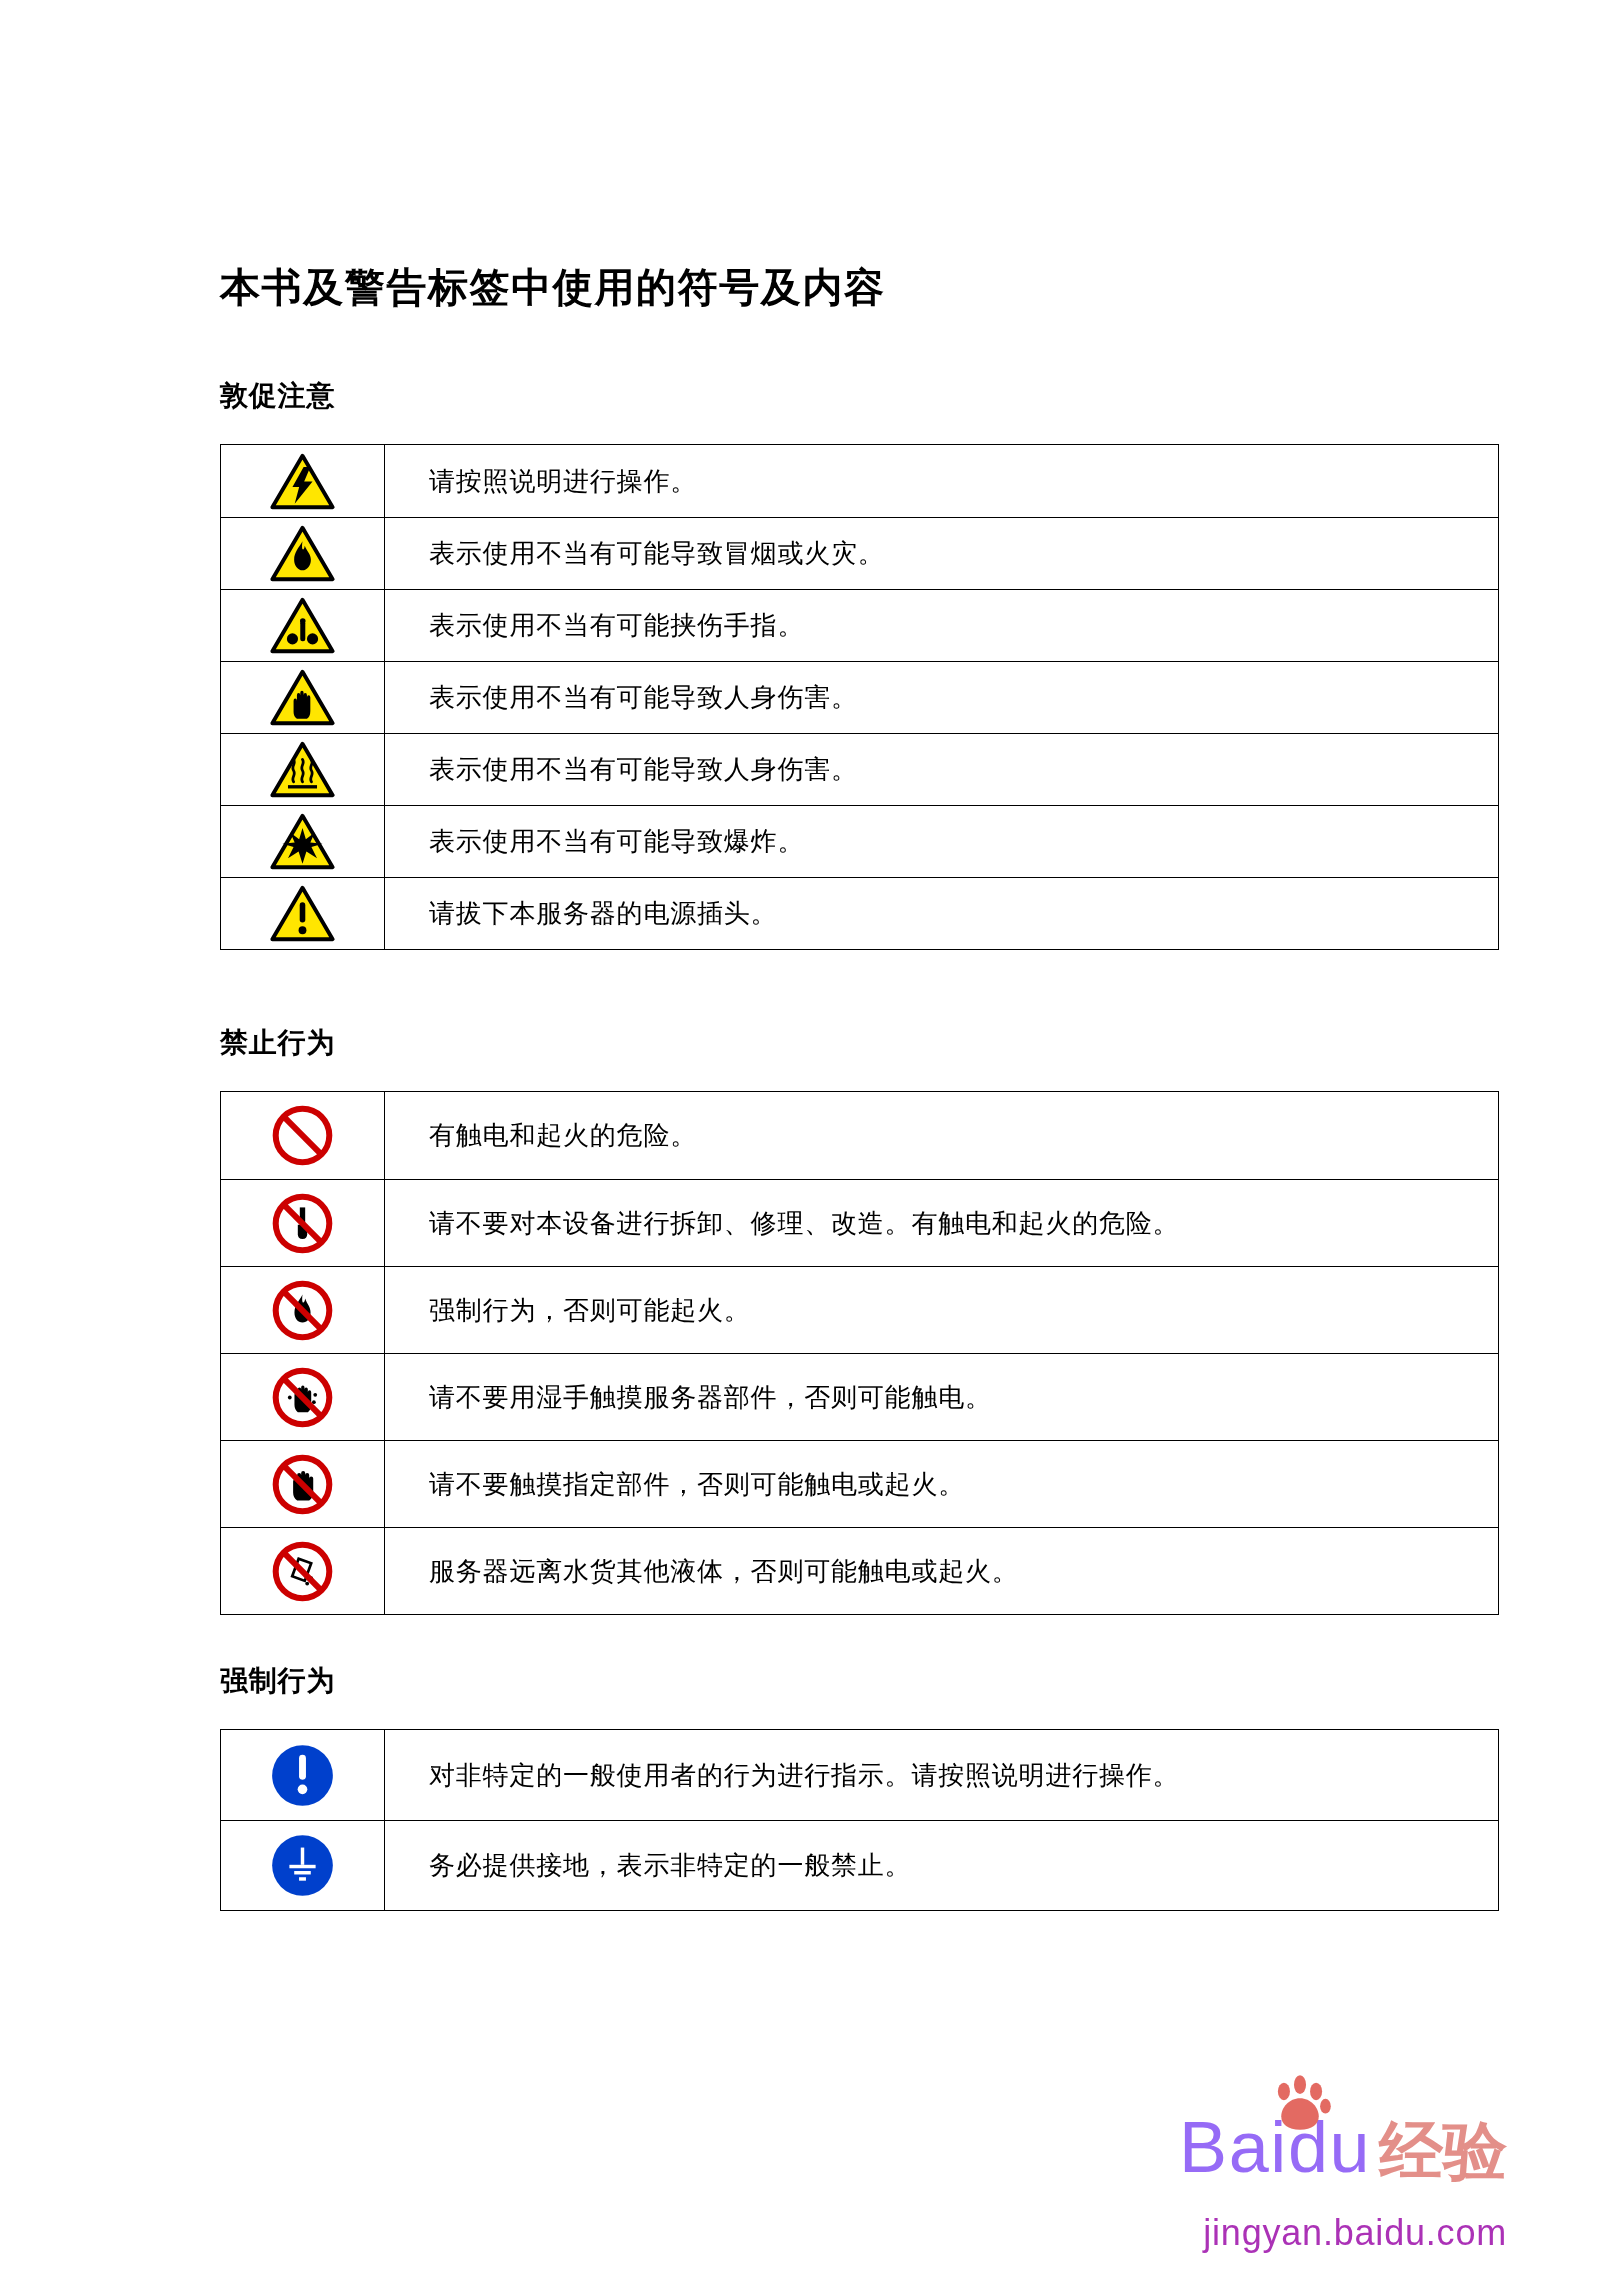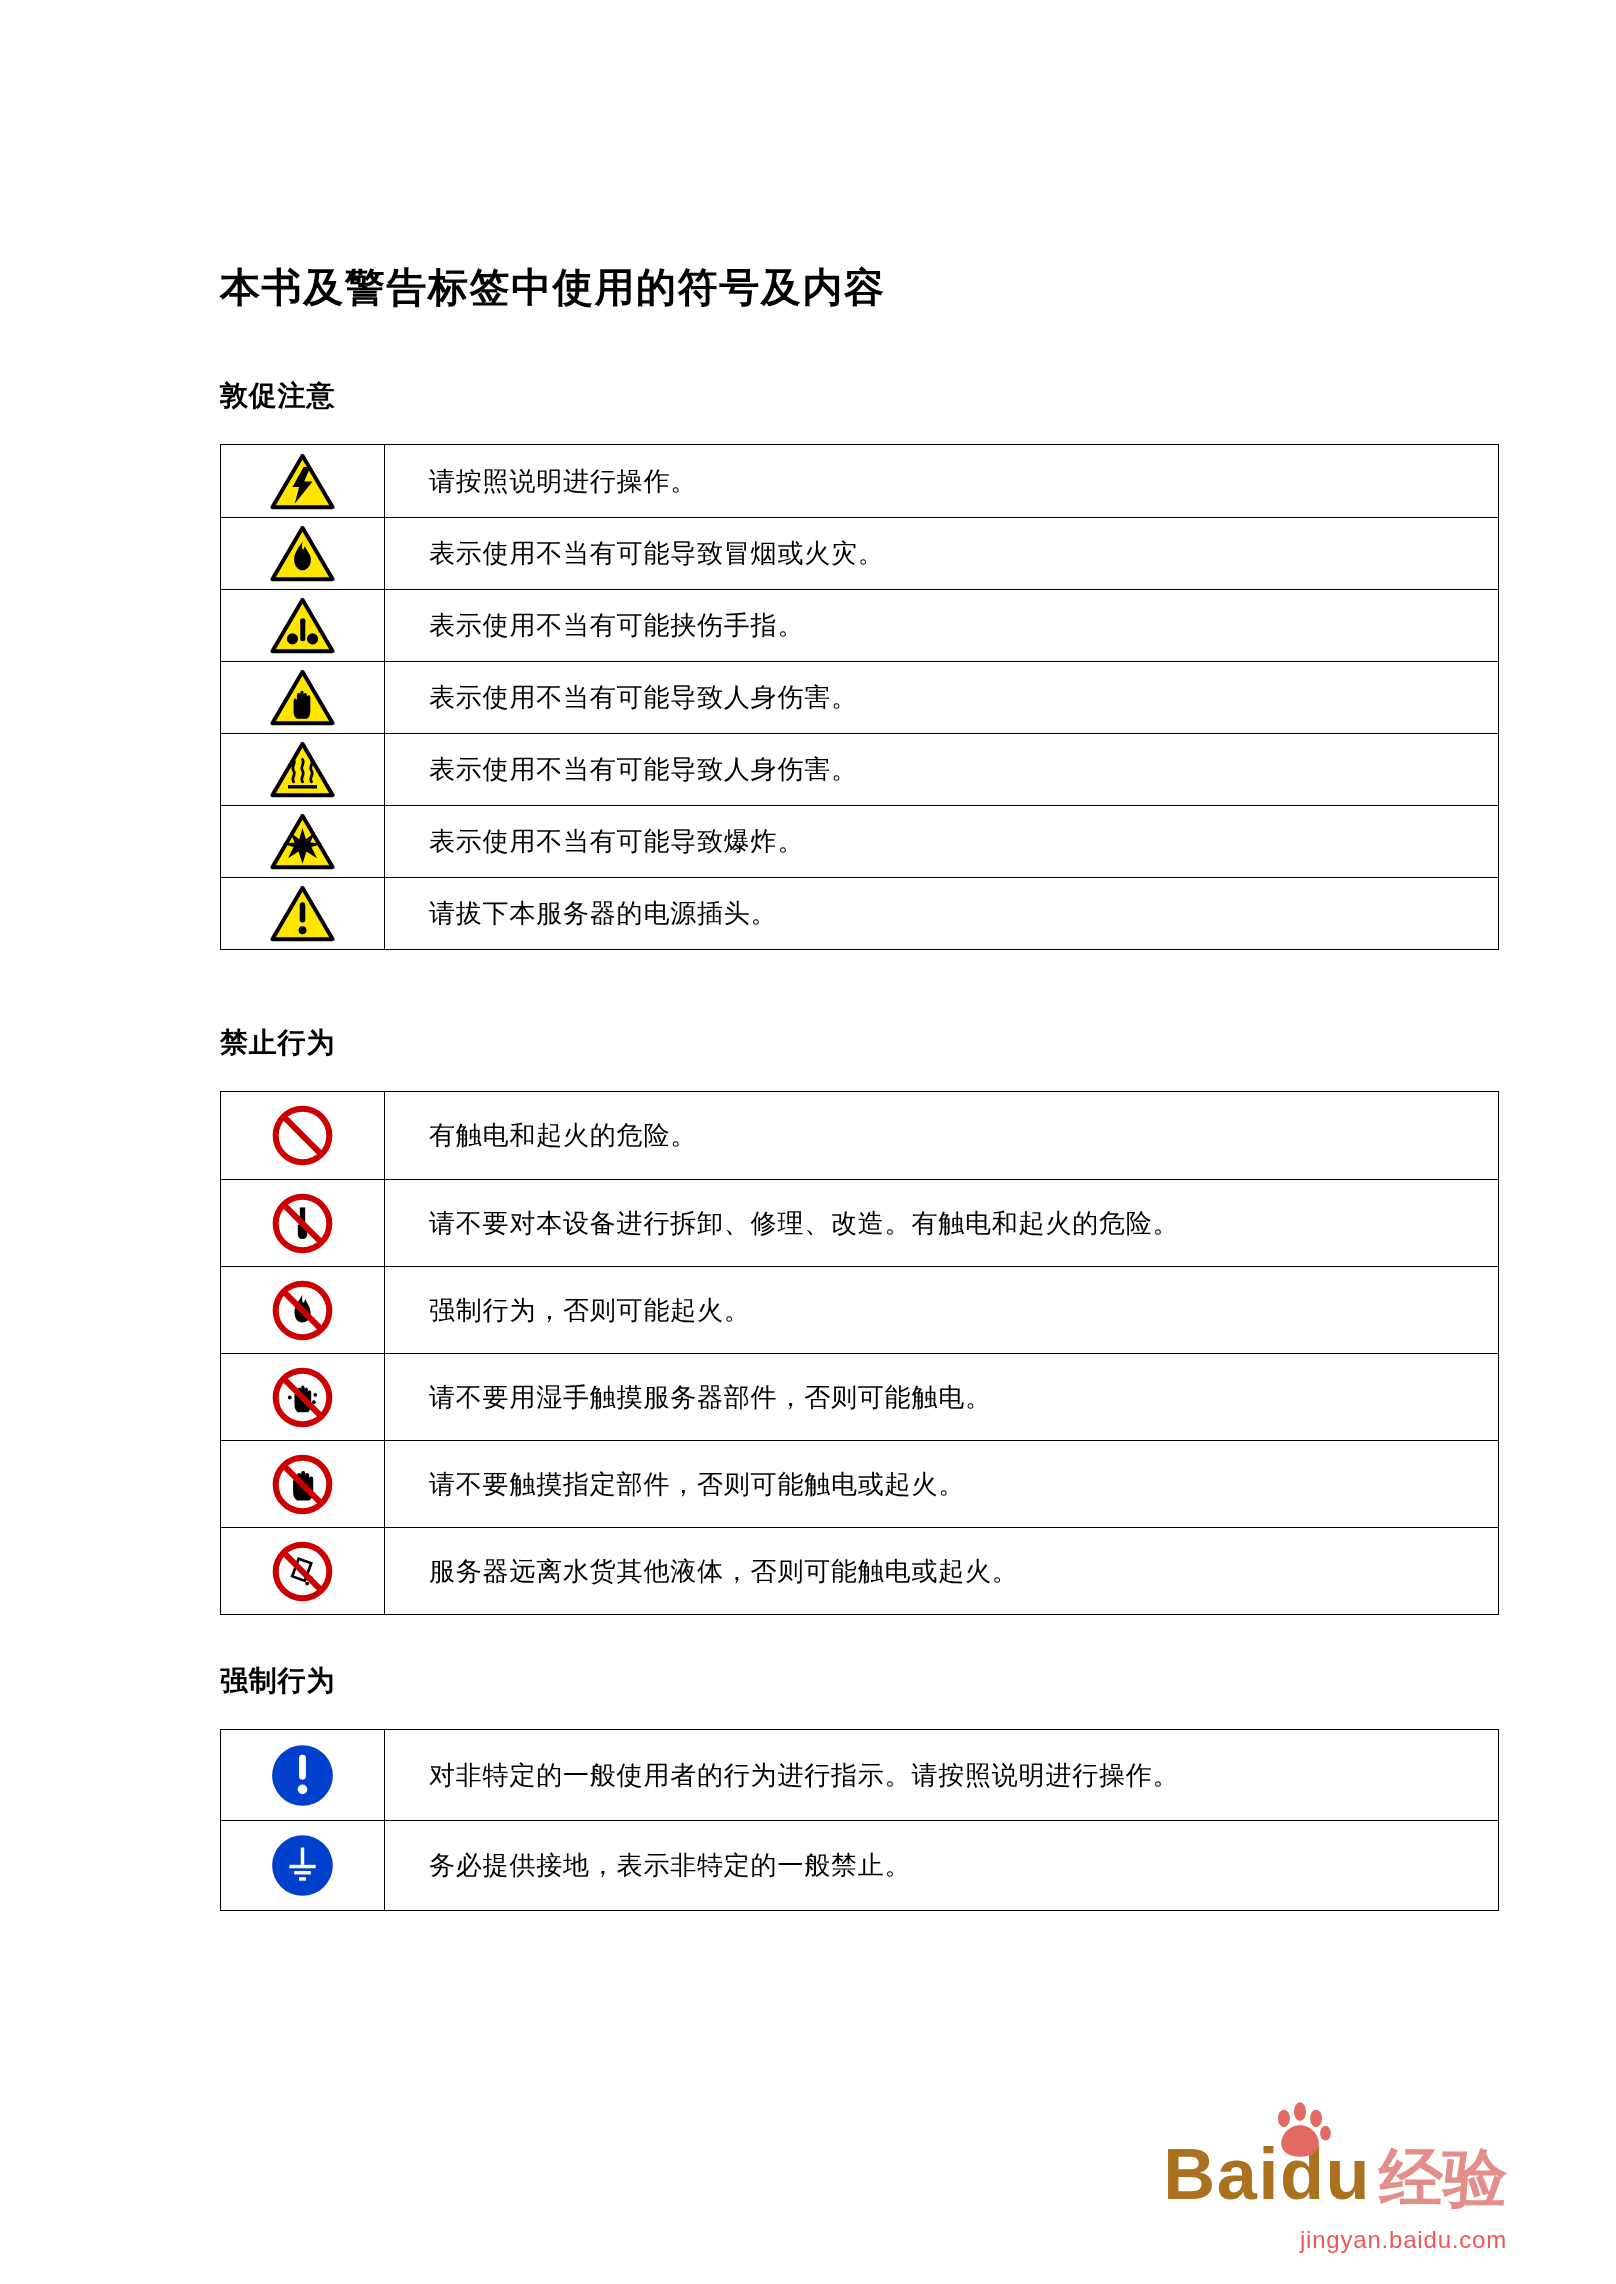--- a/index.html
+++ b/index.html
@@ -76,38 +76,38 @@
     position:relative;
   }
   .wm-paw{
     width:72px;height:67px;
     position:absolute;
     top:-41px;
     right:171px;
   }
   .wm-brand{
     font-family:"Liberation Sans","DejaVu Sans",sans-serif;
-    font-weight:bold;
+    font-weight:normal;
     font-size:72px;
-    color:#a16207;
+    color:#8b5cf6;
     line-height:1;
     letter-spacing:1.6px;
   }
   .wm-suffix{
     font-family:"Liberation Sans","DejaVu Sans",sans-serif;
     font-weight:bold;
     font-size:64px;
     color:#e0837d;
     line-height:1;
   }
   .wm-url{
     font-family:"Liberation Sans","DejaVu Sans",sans-serif;
-    font-size:24px;
-    color:#ef4444;
-    margin-top:16px;
+    font-size:36px;
+    color:#a21caf;
+    margin-top:29px;
     letter-spacing:0.8px;
   }
 </style>
 </head>
 <body>
 
 <div class="page">
   <div class="content">
 
     <h1 class="title">本书及警告标签中使用的符号及内容</h1>

